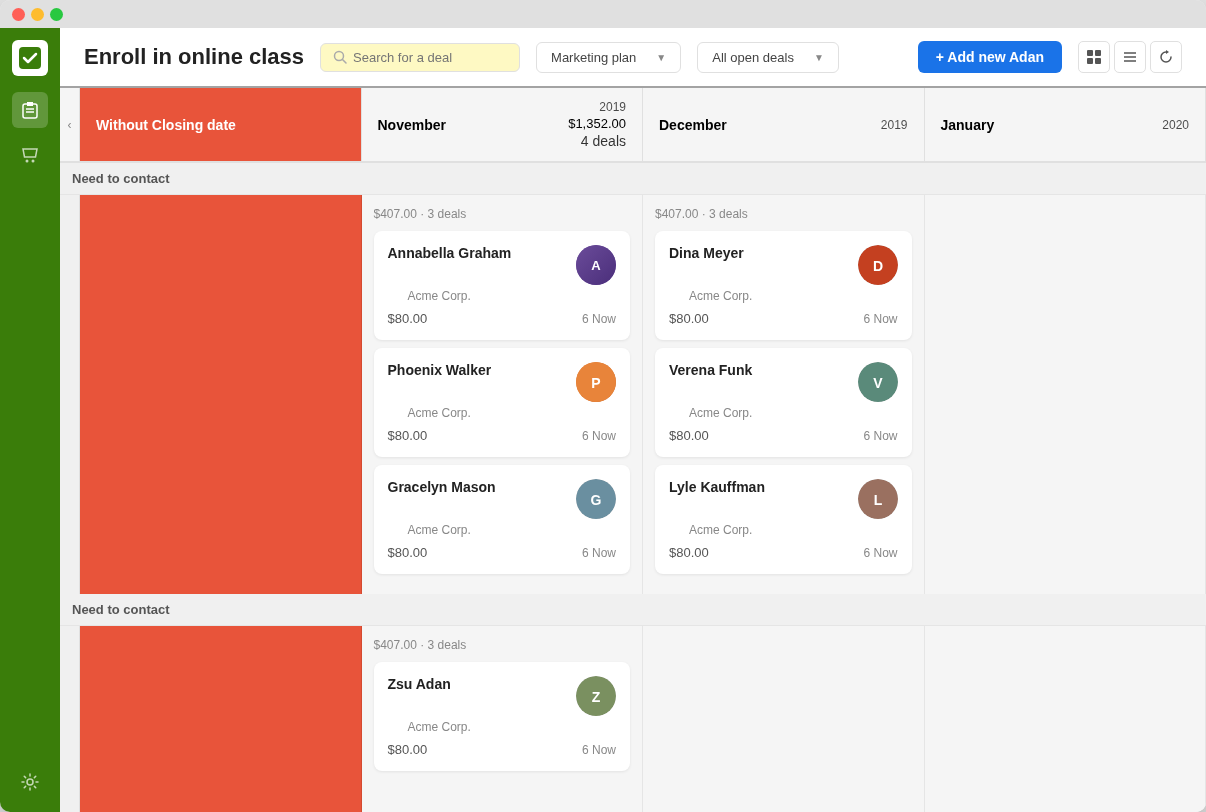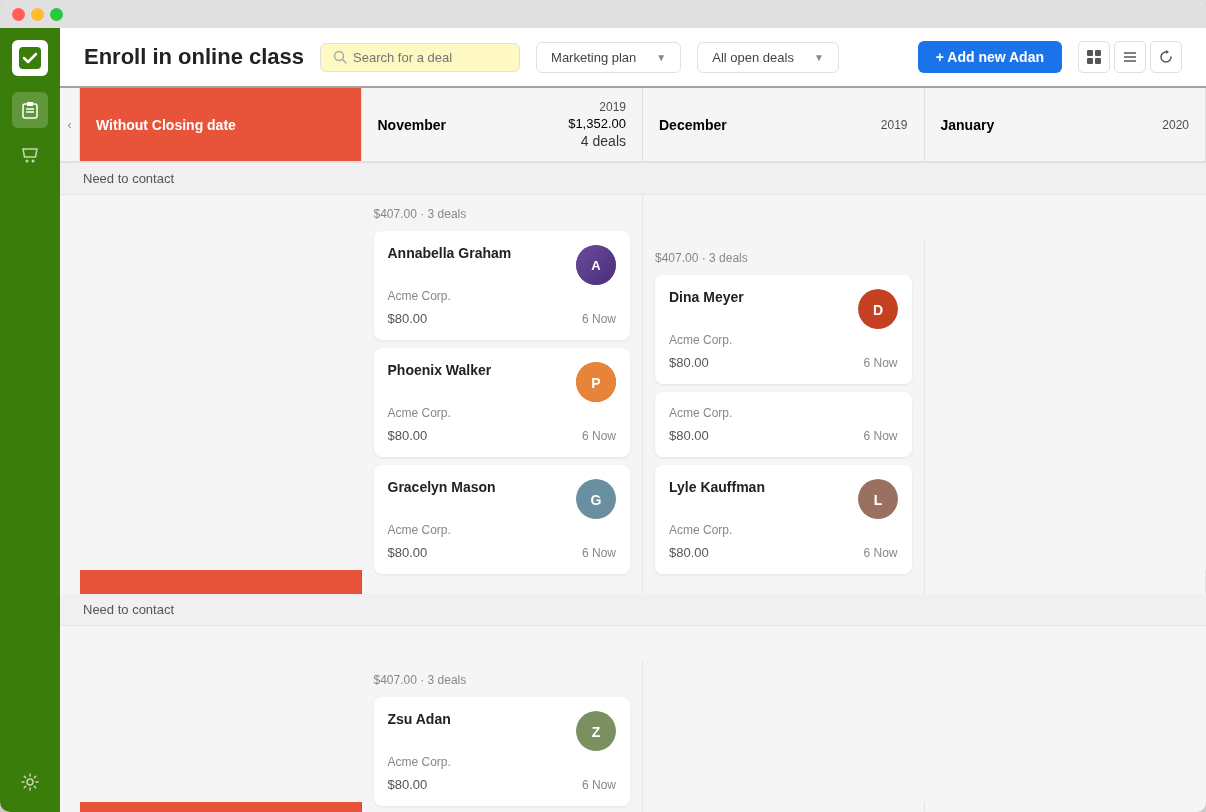--- a/index.html
+++ b/index.html
@@ -47,37 +47,37 @@
     .col-header-title { font-size: 14px; font-weight: 600; }
     .col-header-right { display: flex; flex-direction: column; align-items: flex-end; gap: 2px; }
     .col-header-year { font-size: 12px; opacity: 0.7; }
     .col-header-amount { font-size: 13px; font-weight: 400; }
     .col-header-count { font-size: 14px; opacity: 0.8; }
 
     
     .pipeline-content { flex: 1; overflow-y: auto; overflow-x: hidden; }
 
     
-    .stage-label { padding: 8px 23px; font-size: 13px; font-weight: 400; color: #555; background: #f0f0f0; border-bottom: 1px solid #e5e5e5; }
-
-    
-    .kanban-row { display: flex; min-height: 200px; align-items: flex-end; }
+    .stage-label { padding: 8px 12px; font-size: 13px; font-weight: 700; color: #555; background: #f0f0f0; border-bottom: 1px solid #e5e5e5; }
+
+    
+    .kanban-row { display: flex; min-height: 200px; }
     .kanban-col { flex: 1; border-right: 1px solid #e5e5e5; padding: 12px; background: #f5f5f5; position: relative; }
     .kanban-col.red-col { background: #e8543a; border-right: 1px solid #d44a30; }
     .kanban-col.empty-col { background: #f5f5f5; }
     .toggle-col { width: 20px; background: #f0f0f0; border-right: 1px solid #e0e0e0; flex-shrink: 0; }
 
     .col-summary { font-size: 12px; color: #888; margin-bottom: 10px; font-weight: 500; }
 
     
     .deal-card { background: white; border-radius: 8px; padding: 14px; margin-bottom: 8px; box-shadow: 0 1px 3px rgba(0,0,0,0.08); }
     .deal-card-header { display: flex; align-items: flex-start; justify-content: space-between; margin-bottom: 4px; }
     .deal-name { font-size: 14px; font-weight: 600; color: #222; }
     .deal-avatar { width: 40px; height: 40px; border-radius: 50%; background: #ccc; flex-shrink: 0; overflow: hidden; display: flex; align-items: center; justify-content: center; font-size: 18px; }
-    .deal-company { font-size: 12px; color: #888; margin-bottom: 8px; }
+    .deal-company { font-size: 12px; color: #888; margin-bottom: 8px; margin-left: 20px; }
     .deal-footer { display: flex; align-items: center; justify-content: space-between; }
     .deal-amount { font-size: 13px; color: #555; }
     .deal-time { font-size: 12px; color: #888; }
 
     
     .av-purple { background: #6b4c9a; }
 
     
     .avatar-img { width: 100%; height: 100%; border-radius: 50%; object-fit: cover; display: flex; align-items: center; justify-content: center; color: white; font-size: 14px; font-weight: 600; }
   </style>
@@ -276,20 +276,31 @@
                       </svg>
                   </div>
                 </div>
                 <div class="deal-company">Acme Corp.</div>
                 <div class="deal-footer">
                   <div class="deal-amount">$80.00</div>
                   <div class="deal-time">6 Now</div>
                 </div>
               </div>
               <div class="deal-card">
+                <div class="deal-card-header">
+                  <div>
+                    <div class="deal-name">Verena Funk</div>
+                  </div>
+                  <div class="deal-avatar" style="display:flex; align-items:center; justify-content:center; border-radius:50%; overflow:hidden;">
+                    <svg width="40" height="40" viewBox="0 0 40 40">
+                        <circle cx="20" cy="20" r="20" fill="#5a8a7a"></circle>
+                        <text x="20" y="26" text-anchor="middle" fill="white" font-size="14" font-weight="600">V</text>
+                      </svg>
+                  </div>
+                </div>
                 <div class="deal-company">Acme Corp.</div>
                 <div class="deal-footer">
                   <div class="deal-amount">$80.00</div>
                   <div class="deal-time">6 Now</div>
                 </div>
               </div>
               <div class="deal-card">
                 <div class="deal-card-header">
                   <div>
                     <div class="deal-name">Lyle Kauffman</div>

